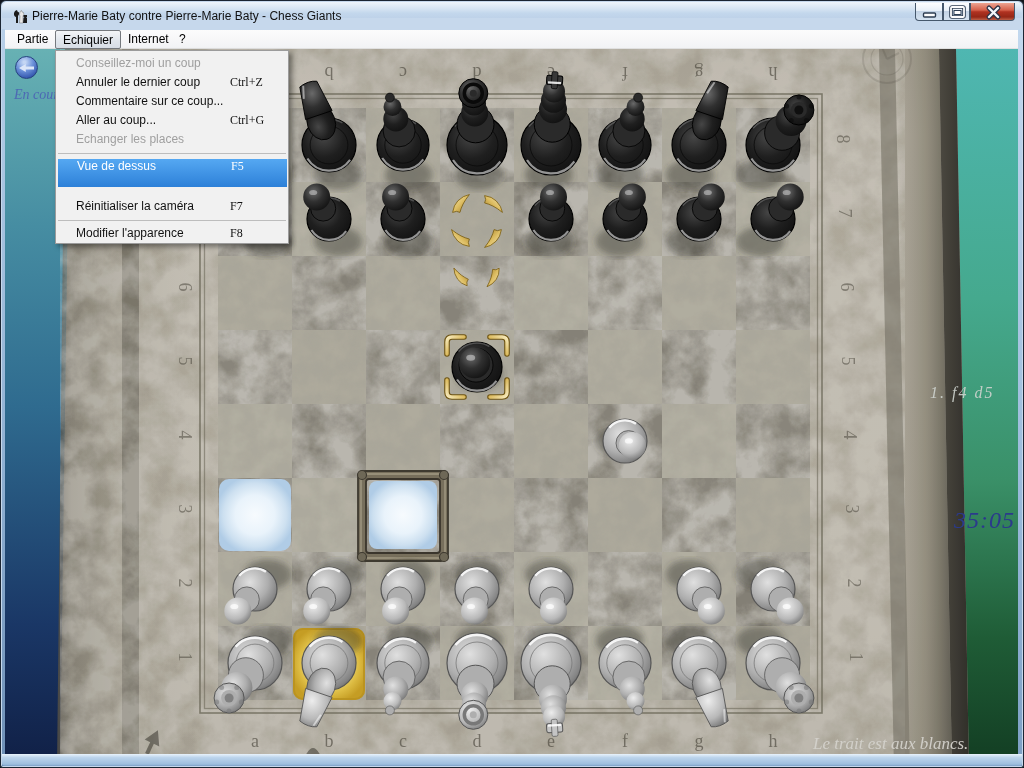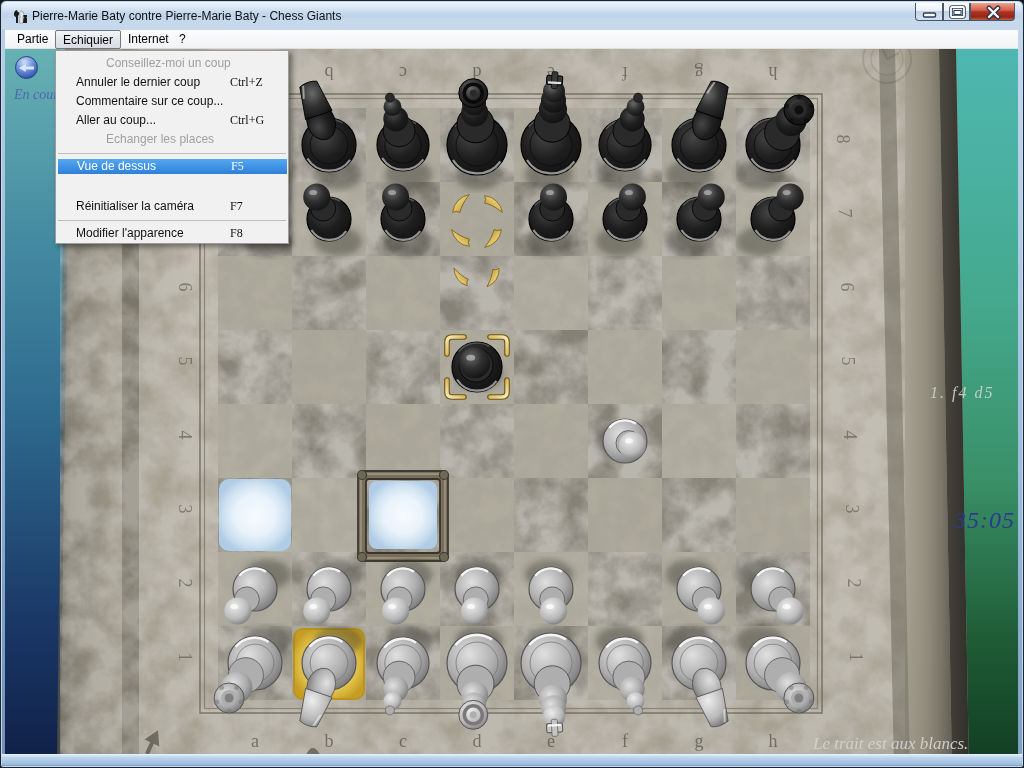--- a/index.html
+++ b/index.html
@@ -35,23 +35,23 @@
 #backbtn:after { content:""; position:absolute; left:3px; top:7px; width:15px; height:8px;
   background:#dce6f8; clip-path:polygon(0 50%, 45% 0, 45% 30%, 100% 30%, 100% 70%, 45% 70%, 45% 100%); }
 #encours { position:absolute; left:9px; top:38px; font-family:"Liberation Serif", serif;
   font-style:italic; font-size:14px; color:#4d68b4; }
 #dropdown { position:absolute; left:54px; top:49px; width:234px; height:194px;
   background:#f1f1f1; border:1px solid #9b9b9b; box-shadow:3px 3px 5px rgba(0,0,0,0.4);
   font-size:12px; color:#111; }
 .drow { position:absolute; left:1px; right:1px; height:19px; line-height:19px; }
 .dtxt { position:absolute; left:19px; }
 .dkey { position:absolute; left:173px;font-family:Liberation Serif, serif; }
-.dis { color:#9f9f9f;margin-left:30px; }
+.dis { color:#9f9f9f; }
 .dsep { position:absolute; left:2px; right:2px; height:1px; background:#bdbdbd; }
-#dhl { position:absolute; left:2px; top:108px; width:229px; height:15px;
+#dhl { position:absolute; left:2px; top:108px; width:229px; height:28px;
   background:linear-gradient(#55a8f2,#2d80d8); color:#fff; }
 </style></head>
 <body>
 <div id="win">
   <div id="titlebar">
     <svg id="icon" width="17" height="17" viewBox="0 0 17 17">
       <path d="M2 15 L5 15 L5 9 Q2.5 8 3 5 Q3.5 2.5 6 2 L6.5 3.5 L8 4.5 Q8.5 6 7 8 L7 15 Z" fill="#1b1b1b"></path>
       <path d="M8.5 15 L12 15 L12 8 Q13.5 6.5 12.5 4.5 L11 4 L10.5 2.5 Q9 3 8.8 4.8 Q8 6.8 9 8.2 Z" fill="#e8e8e8" stroke="#555" stroke-width="0.4"></path>
       <path d="M12 15 L16 15 L16 10 L15 9.5 L16 9 L16 7 L12.5 7 L12.5 9 L13.5 9.5 L12.5 10 Z" fill="#1b1b1b"></path>
     </svg>

